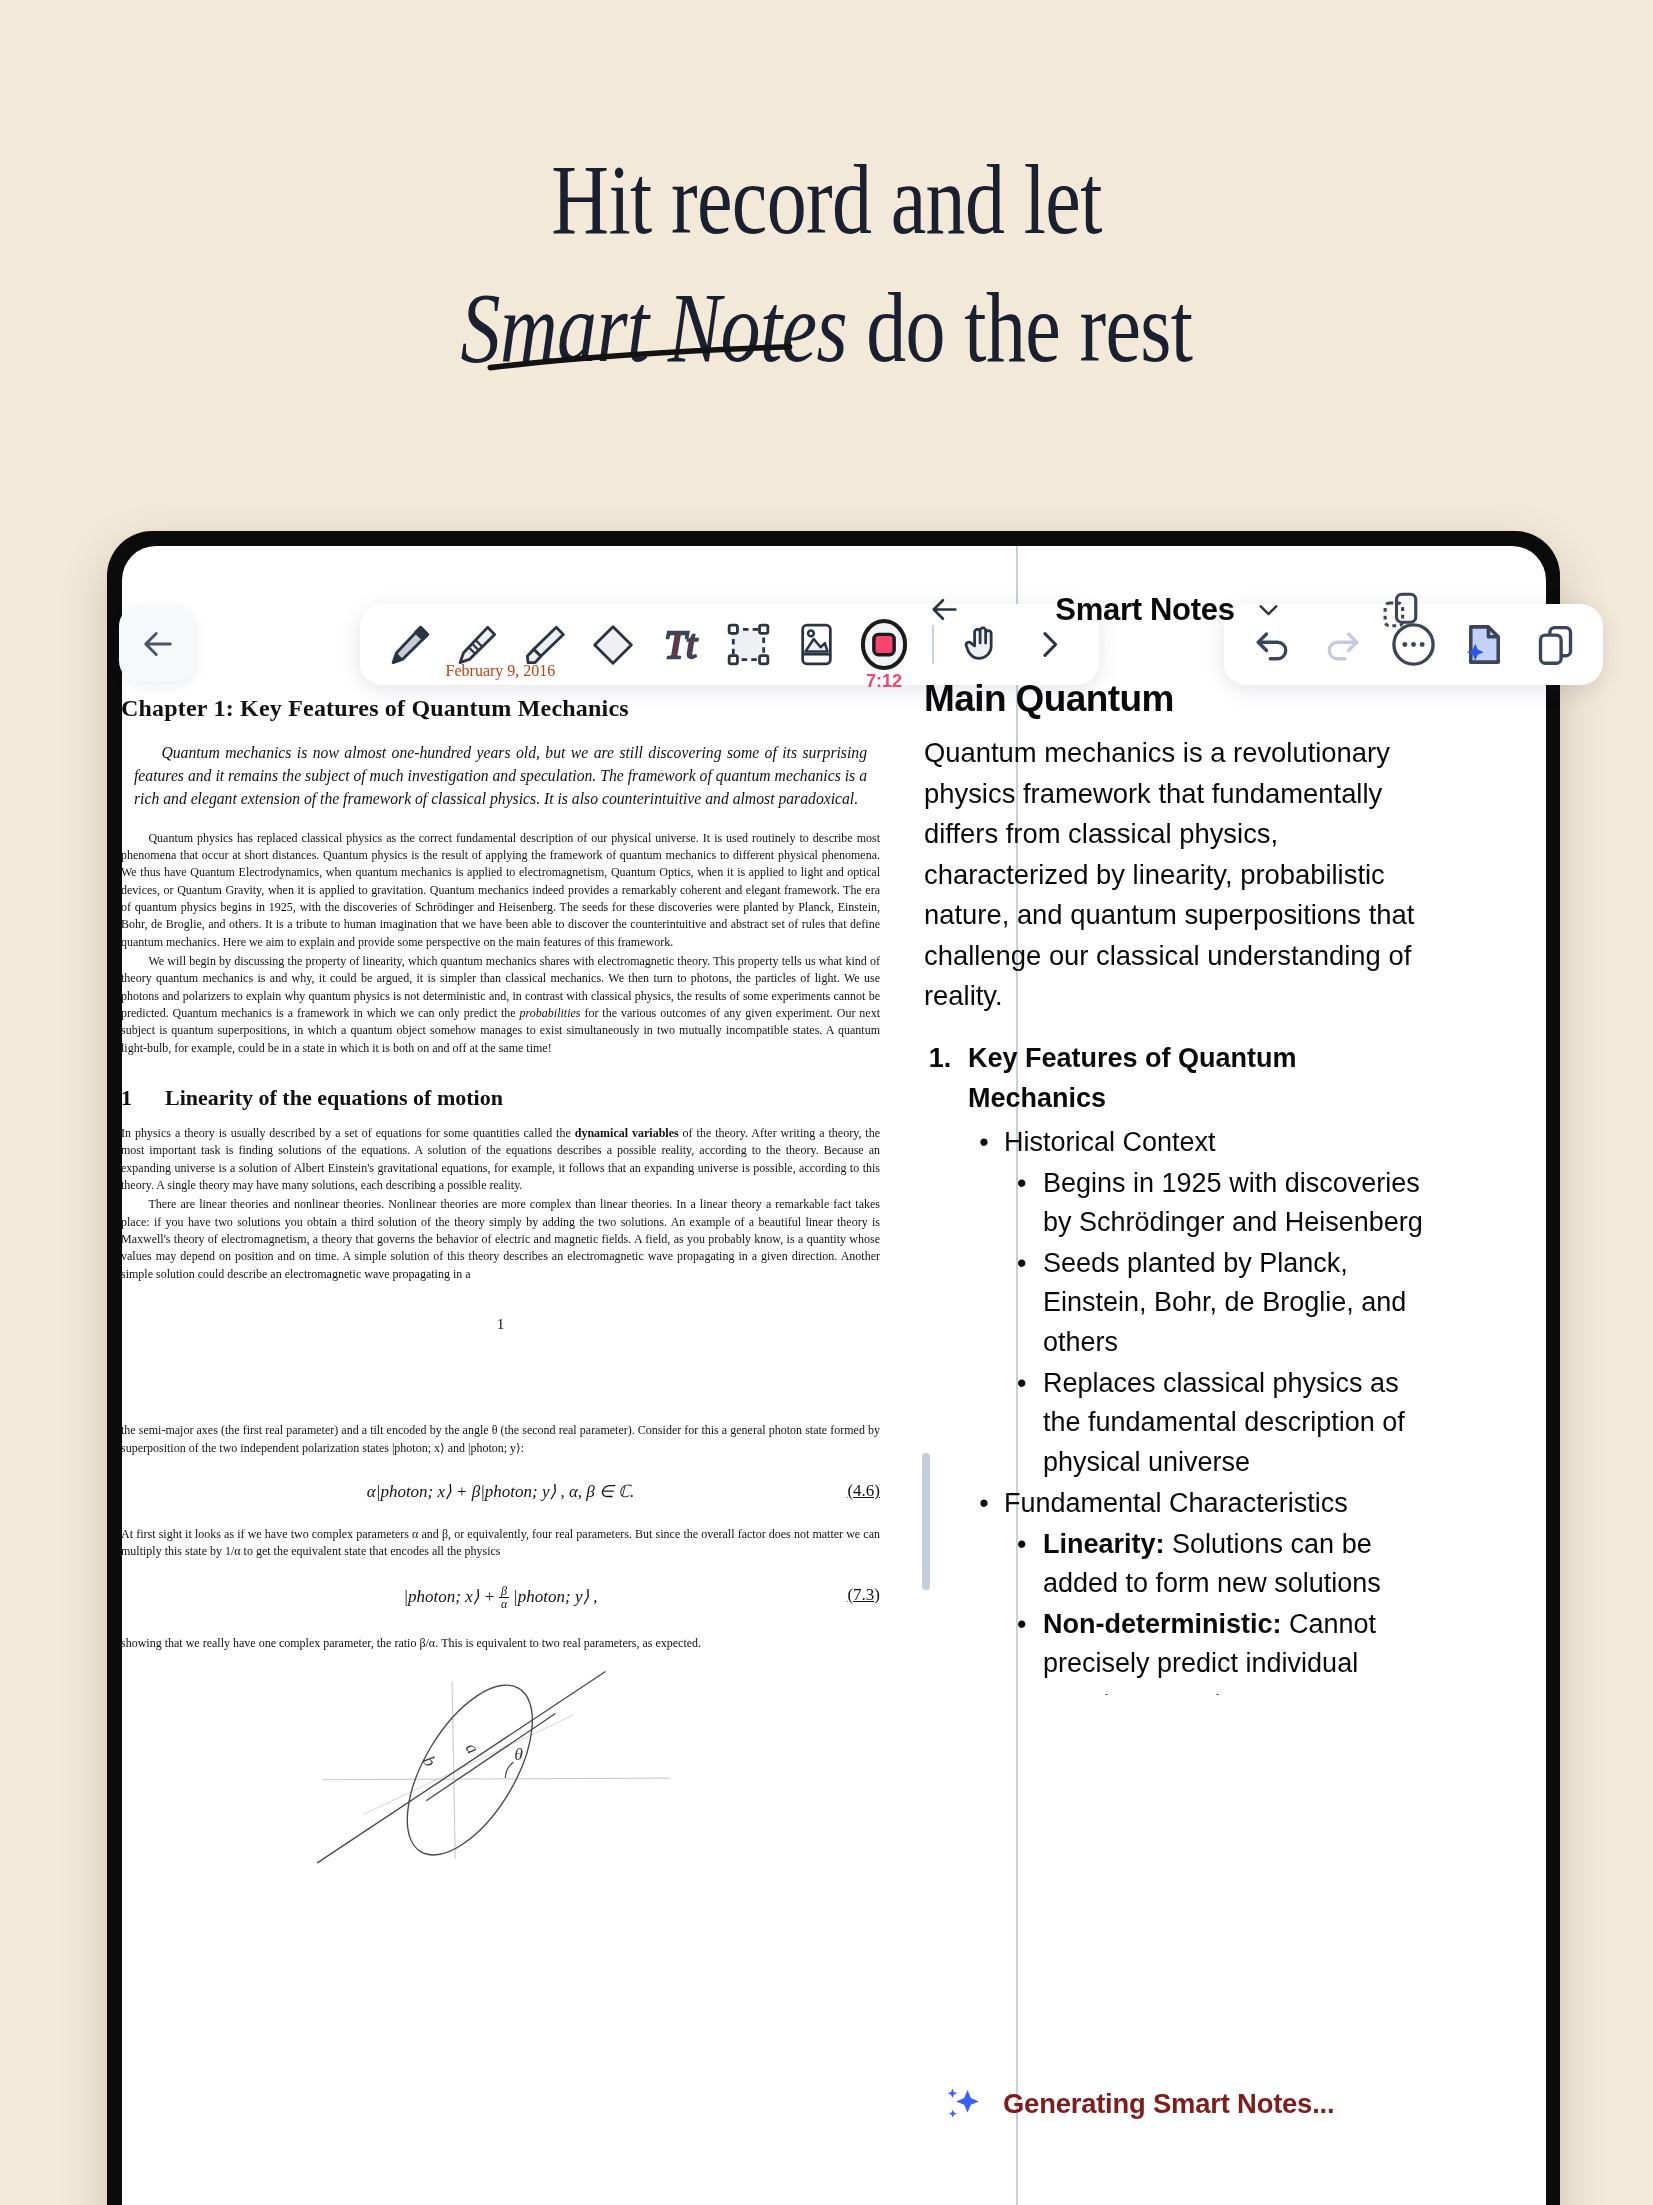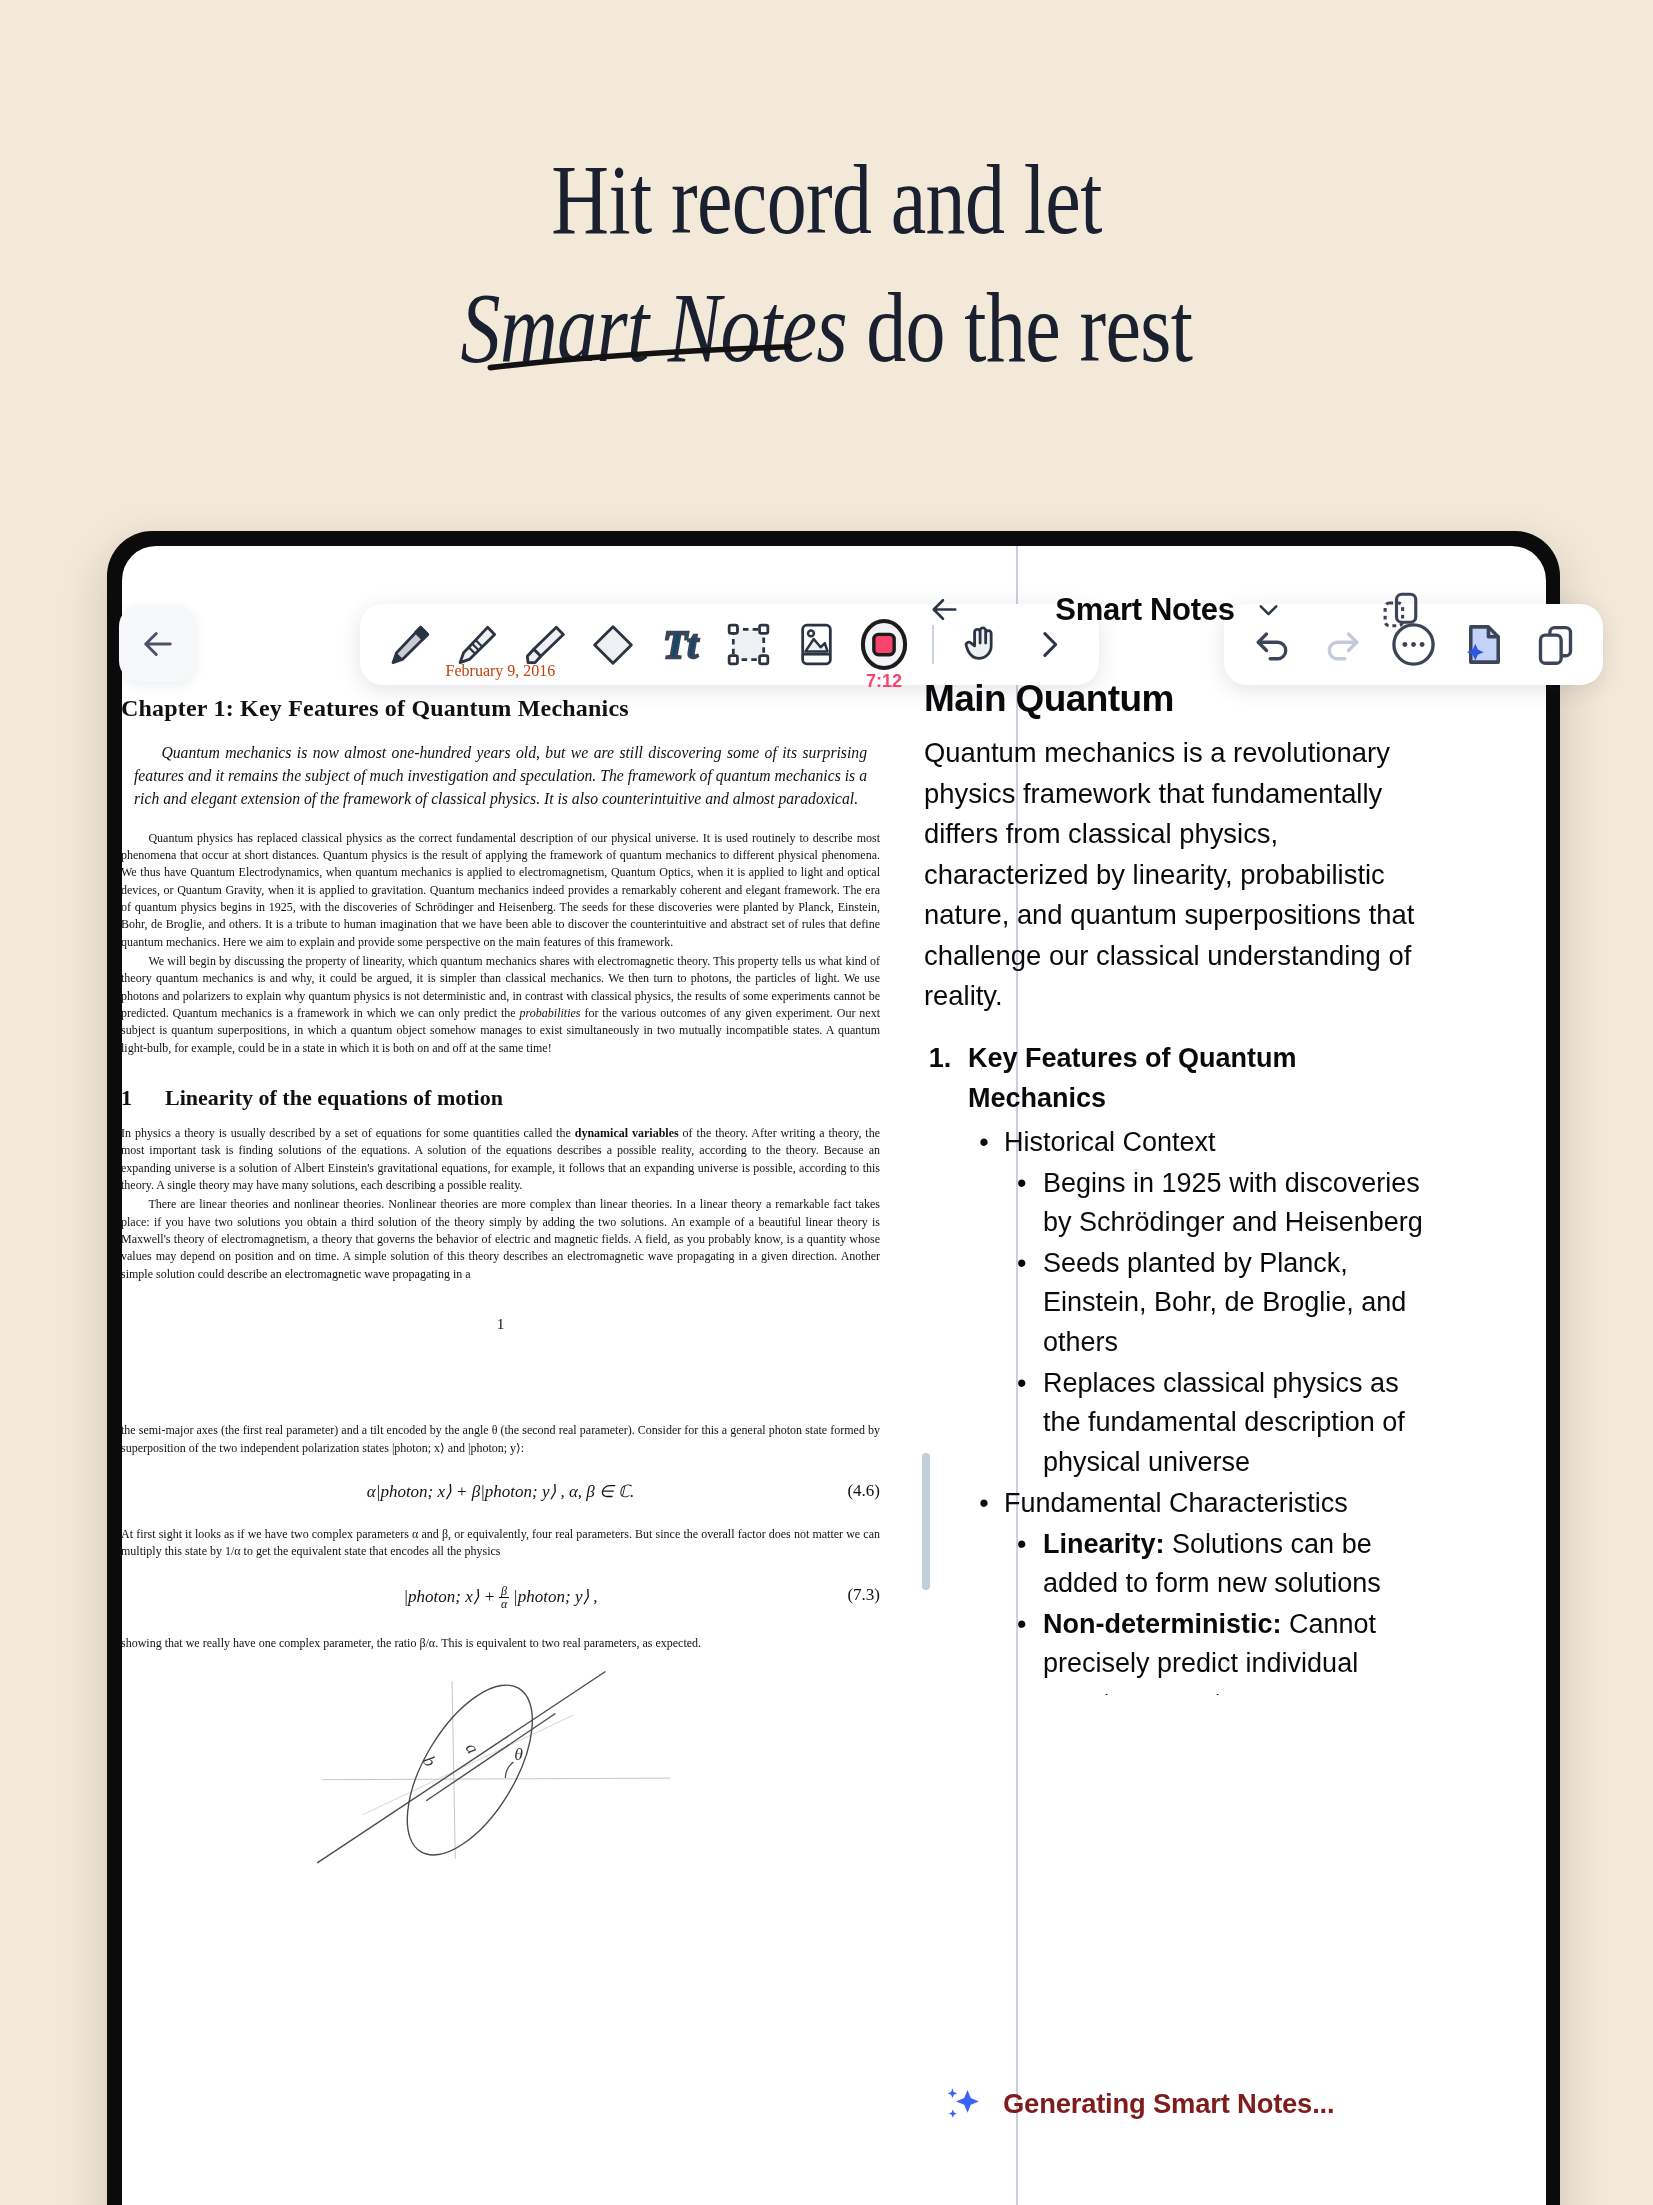--- a/index.html
+++ b/index.html
@@ -128,22 +128,22 @@
   }
   .tool-sep {
     width: 2.4px;
     height: 39px;
     background: #c9d2e0;
     margin: 0 11.3px;
   }
   .tt-label {
     font-family: "Liberation Serif", serif;
     font-size: 39px;
-    font-weight: 700;
-    color: #0c4a6e;
+    font-weight: 400;
+    color: #b91c1c;
     -webkit-text-stroke: 2.4px #3c4557;
     line-height: 1;
     font-style: italic;
   }
 
   
   .rtoolbar {
     position: absolute;
     top: 604px;
     left: 1224px;
@@ -224,20 +224,21 @@
     font-size: 17px;
     text-align: center;
     position: relative;
     margin: 24px 0;
   }
   .doc .eq .tag {
     position: absolute;
     right: 0;
     top: 0;
     font-style: normal;
+    text-decoration: underline;
   }
   .page-gap { height: 89px; }
   .frac { display: inline-block; vertical-align: middle; text-align: center; font-size: 12px; line-height: 1.05; }
   .frac .num-t { display: block; border-bottom: 0.8px solid #111; padding: 0 1.6px; }
   .frac .den-b { display: block; padding: 0 1.6px; }
 
   
   .panel {
     position: absolute;
     top: 565px;

